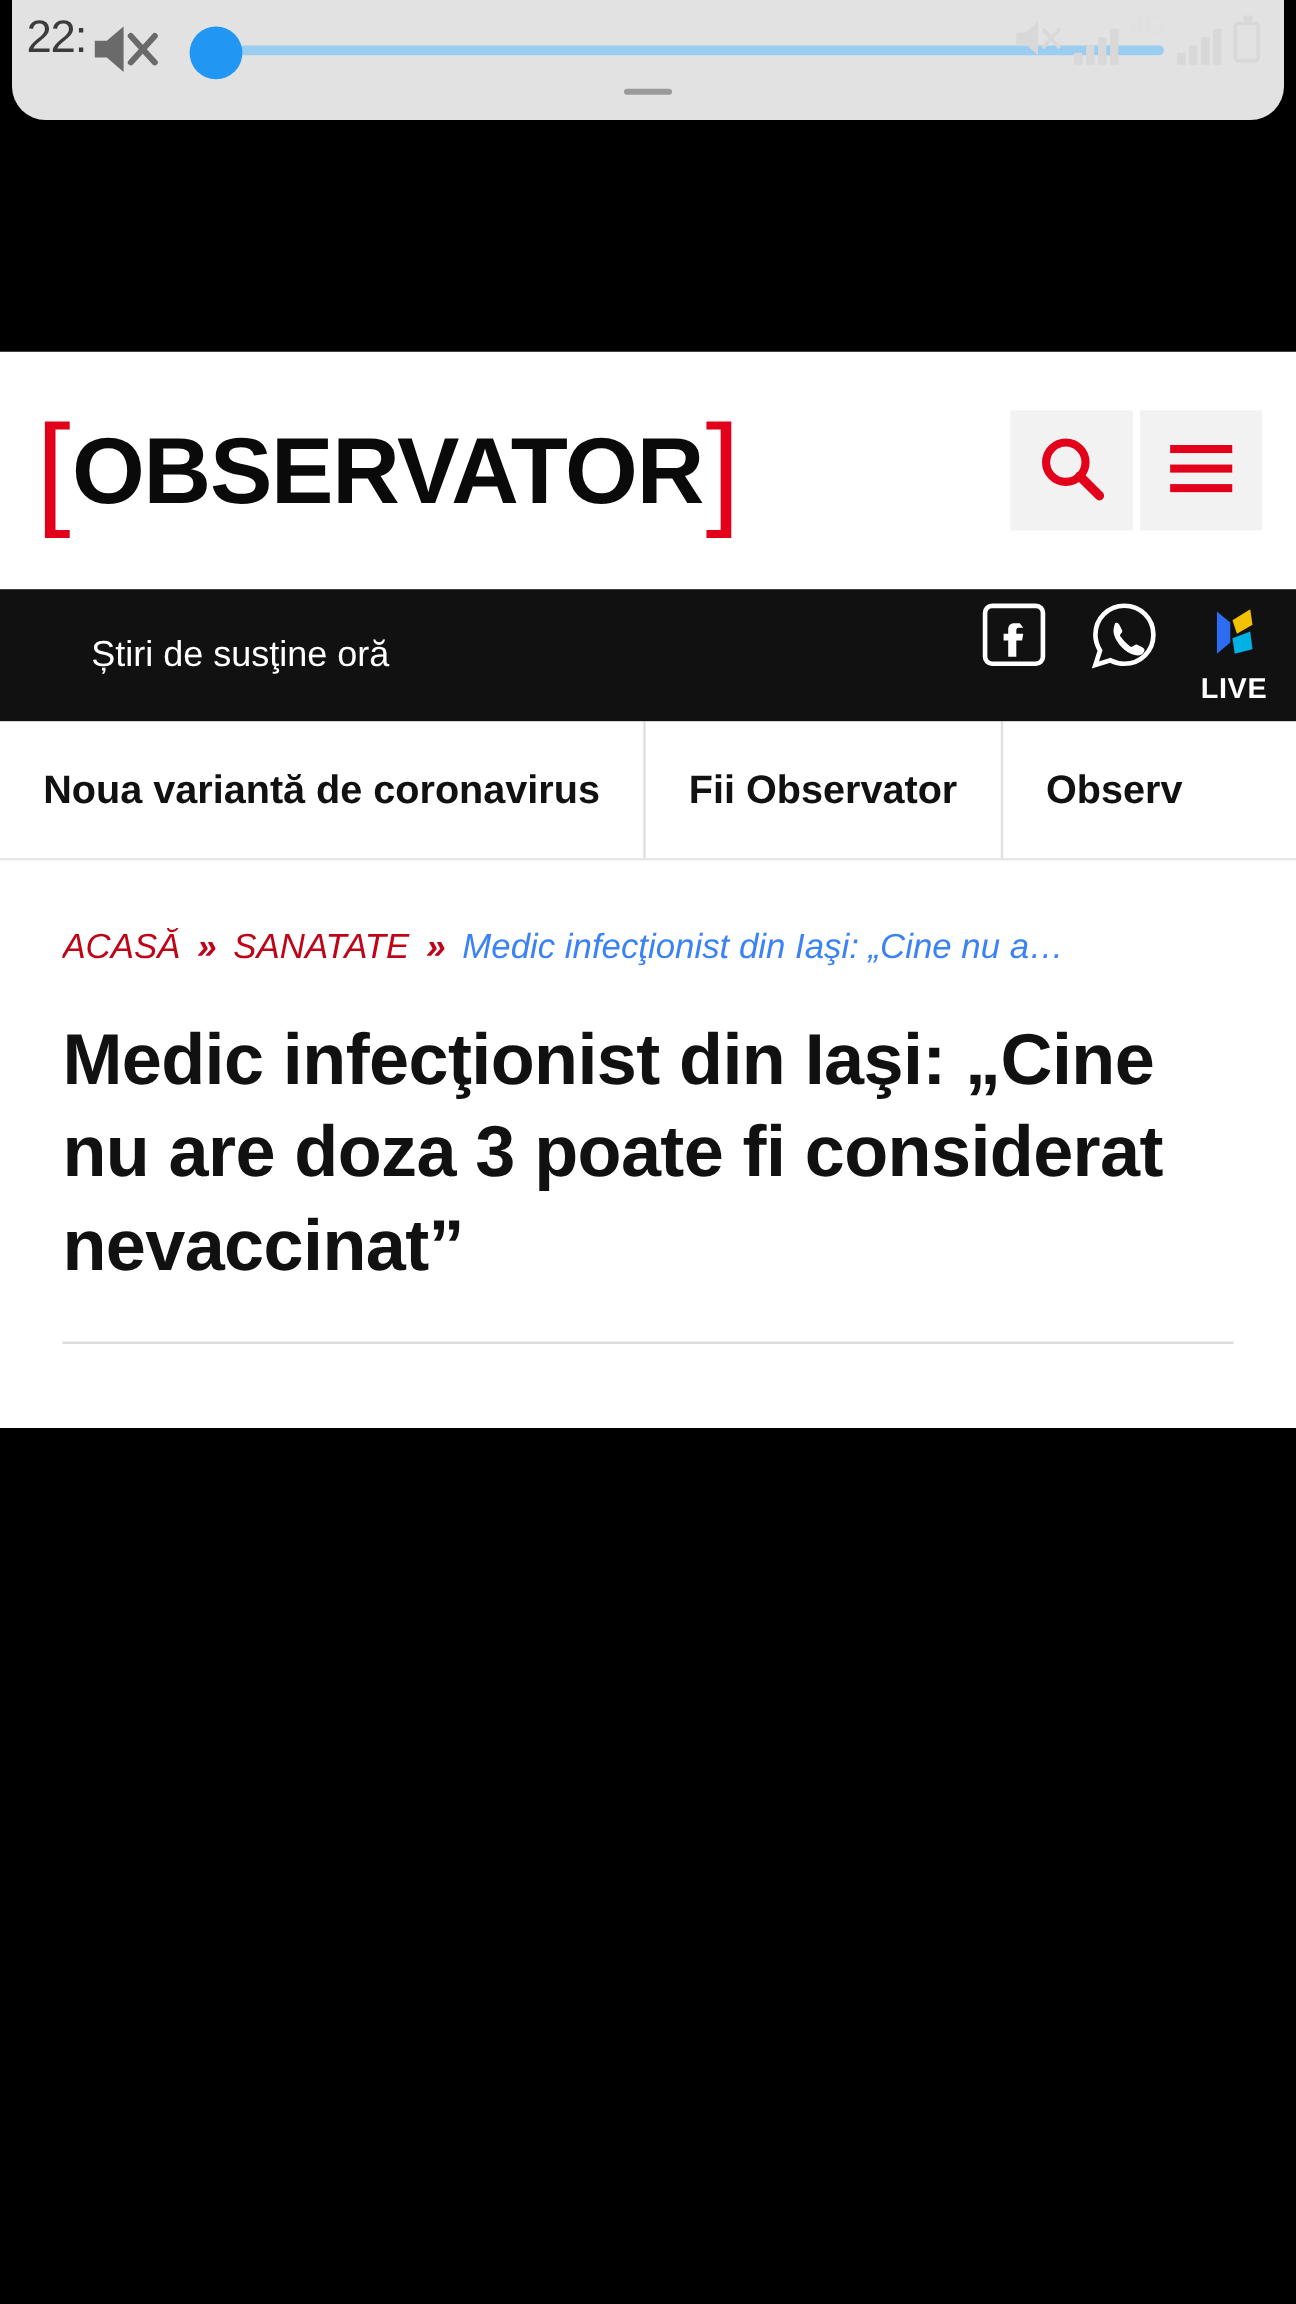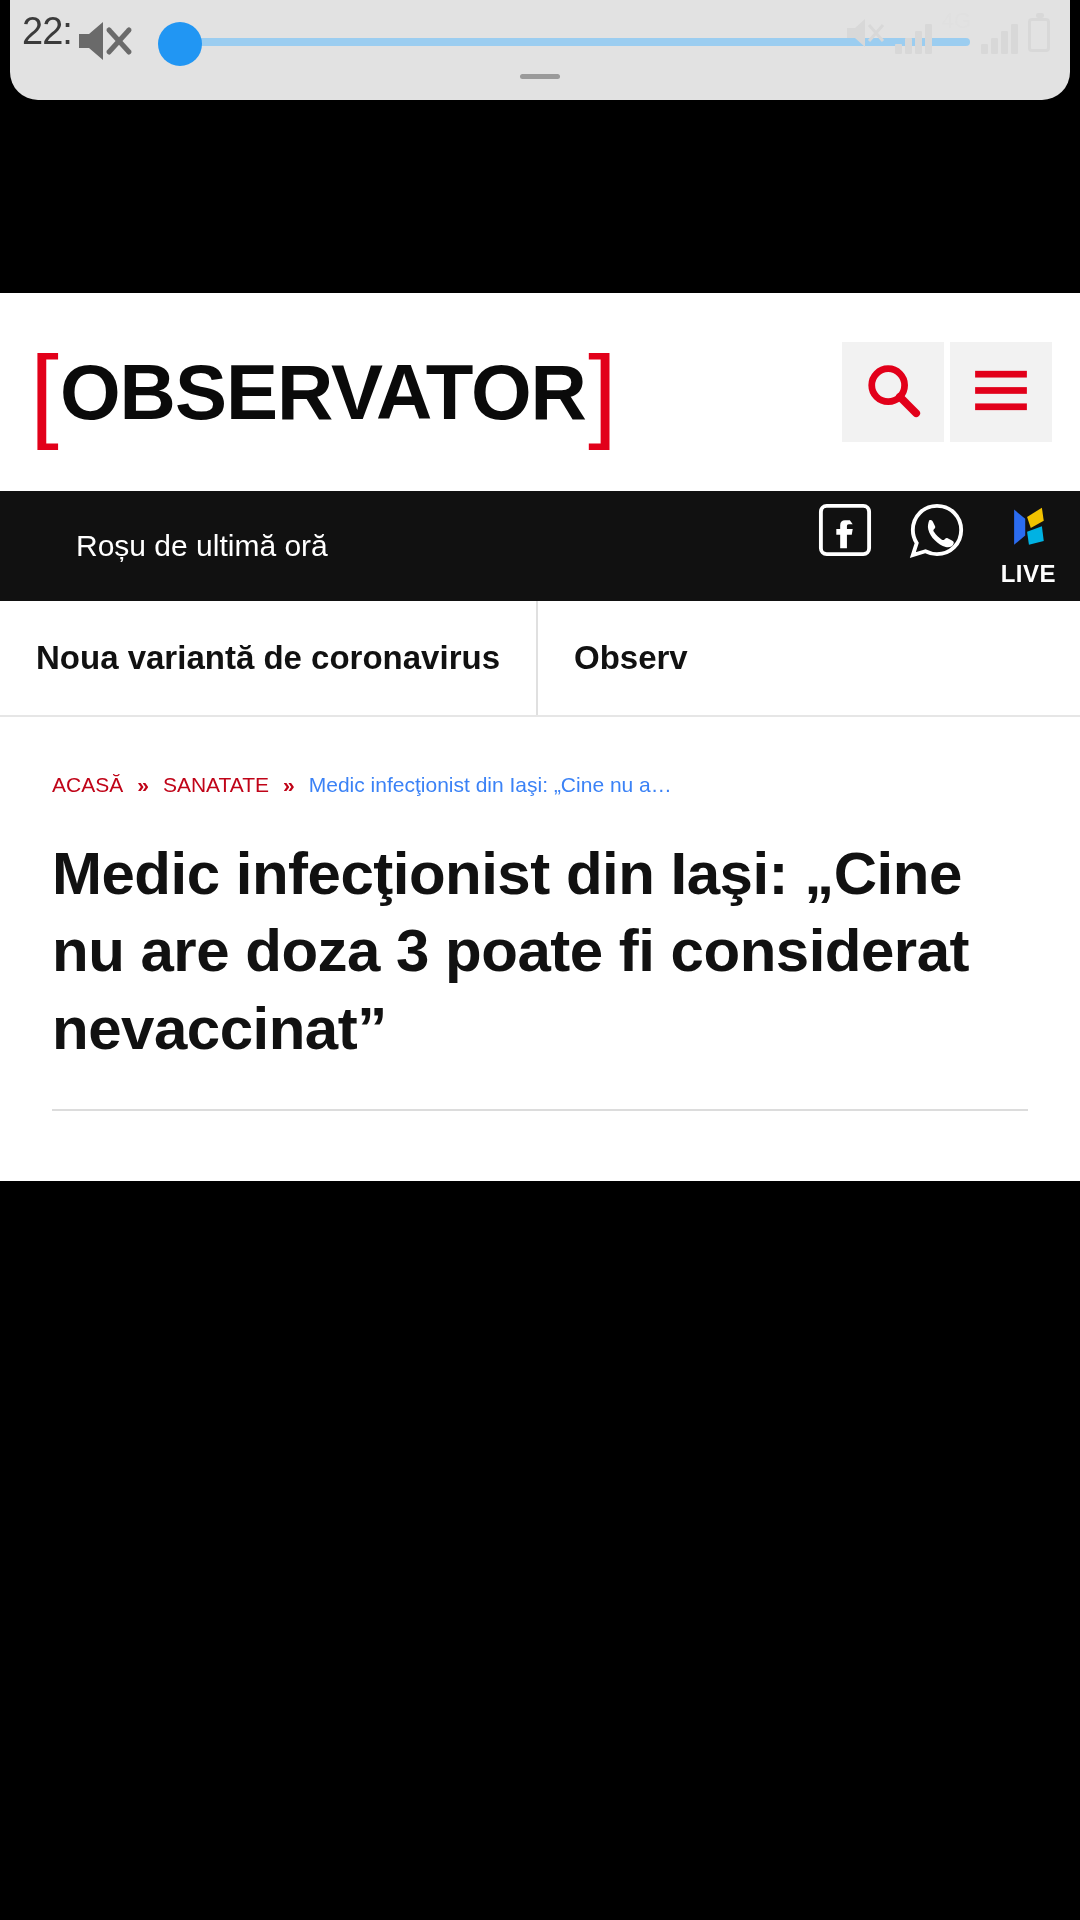--- a/index.html
+++ b/index.html
@@ -237,26 +237,27 @@
     font-weight: 700;
     color: #111;
     border-right: 2px solid #e0e0e0;
     flex: 0 0 auto;
   }
   .nav-tab:last-child { border-right: none; }
 
   
   .article { padding: 56px 52px 0 52px; }
   .breadcrumb {
-    font-size: 21px;
+    font-size: 29px;
     color: #c00418;
     display: flex;
     gap: 14px;
     white-space: nowrap;
     overflow: hidden;
+    font-style: italic;
   }
   .breadcrumb .crumb { color: #c00418; }
   .breadcrumb .sep { color: #c00418; font-weight: 700; }
   .breadcrumb .current {
     color: #3b82f6;
     overflow: hidden;
     text-overflow: ellipsis;
     white-space: nowrap;
   }
   .headline {
@@ -364,21 +365,21 @@
             <rect x="3" y="4" width="54" height="7" fill="#e2001a"></rect>
             <rect x="3" y="21" width="54" height="7" fill="#e2001a"></rect>
             <rect x="3" y="38" width="54" height="7" fill="#e2001a"></rect>
           </svg>
         </span>
       </div>
     </div>
   </div>
 
   <div class="breaking-bar">
-    <div class="breaking-text">Roșu de ultimă oră</div>
+    <div class="breaking-text">Știri de susţine oră</div>
     <div class="breaking-right">
       <div class="icon-circle">
         <span>
           <svg viewBox="0 0 56 56" width="54" height="54">
             <rect x="3" y="3" width="50" height="50" rx="6" fill="none" stroke="#fff" stroke-width="4"></rect>
             <path d="M33 18 h-5 c-3 0-5 2-5 5 v4 h-4 v6 h4 v14 h7 V33 h5 l1-6 h-6 v-3 c0-1 .6-2 2-2 h4 z" fill="#fff"></path>
           </svg>
         </span>
       </div>
       <div class="icon-circle">
@@ -397,20 +398,21 @@
             <path d="M26 30 L42 24 L44 40 L28 44 Z" fill="#00b2e3"></path>
           </svg>
         </span>
         <span class="live-label">LIVE</span>
       </div>
     </div>
   </div>
 
   <div class="nav-tabs">
     <div class="nav-tab">Noua variantă de coronavirus</div>
+    <div class="nav-tab">Fii Observator</div>
     <div class="nav-tab">Observ</div>
   </div>
 
   <div class="article">
 
     <div class="breadcrumb">
       <span class="crumb">ACASĂ</span>
       <span class="sep">»</span>
       <span class="crumb">SANATATE</span>
       <span class="sep">»</span>

